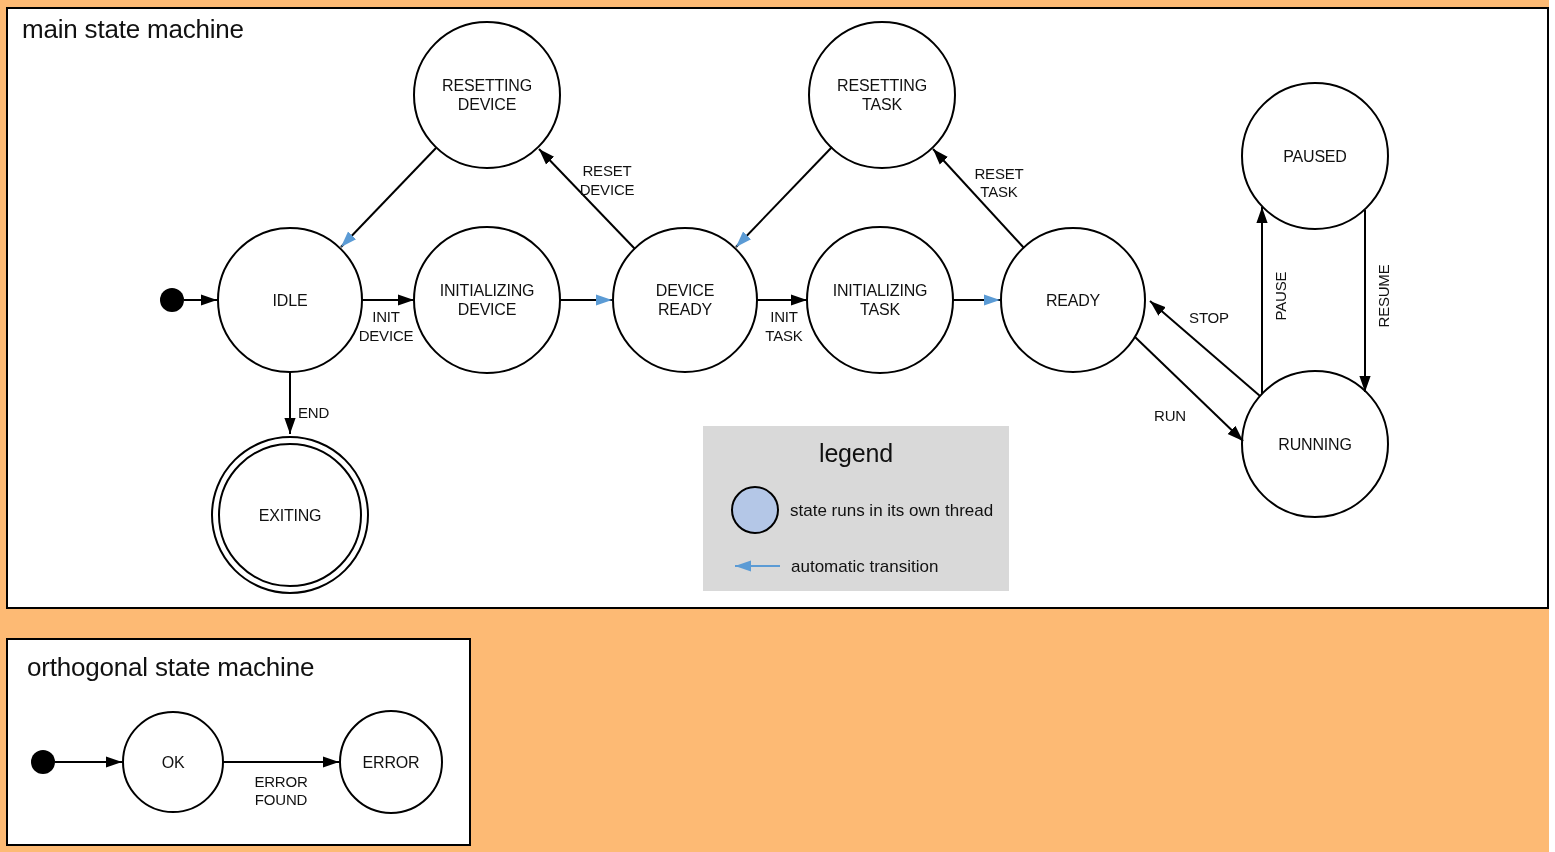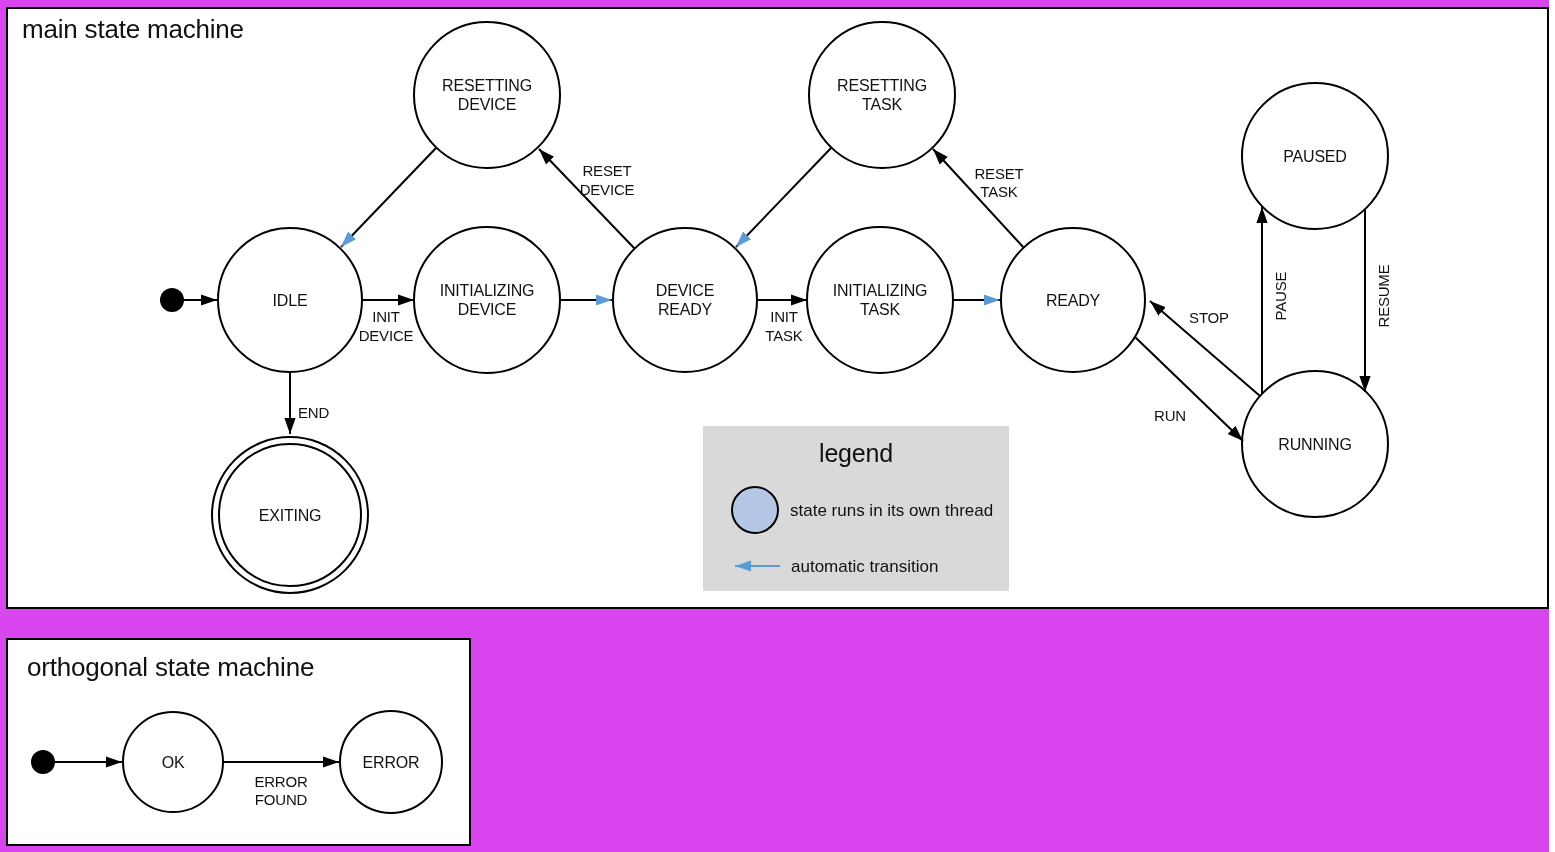--- a/index.html
+++ b/index.html
@@ -1,20 +1,20 @@
 <!DOCTYPE html>
 <html><head>
 <meta charset="utf-8">
 <style>
   html, body { margin: 0; padding: 0; background: #ffffff; }
   .canvas-wrap {
     position: relative;
     width: 1549px;
     height: 852px;
-    background: #d946ef;
+    background: #fdba74;
     font-family: "Liberation Sans", sans-serif;
   }
   svg text {
     font-family: "Liberation Sans", sans-serif;
     fill: #111111;
     letter-spacing: -0.2px;
   }
   .frame       { fill: #ffffff; stroke: #000000; stroke-width: 2; }
   .box-title   { font-size: 26px; }
   .state       { fill: #ffffff; stroke: #000000; stroke-width: 2; }

